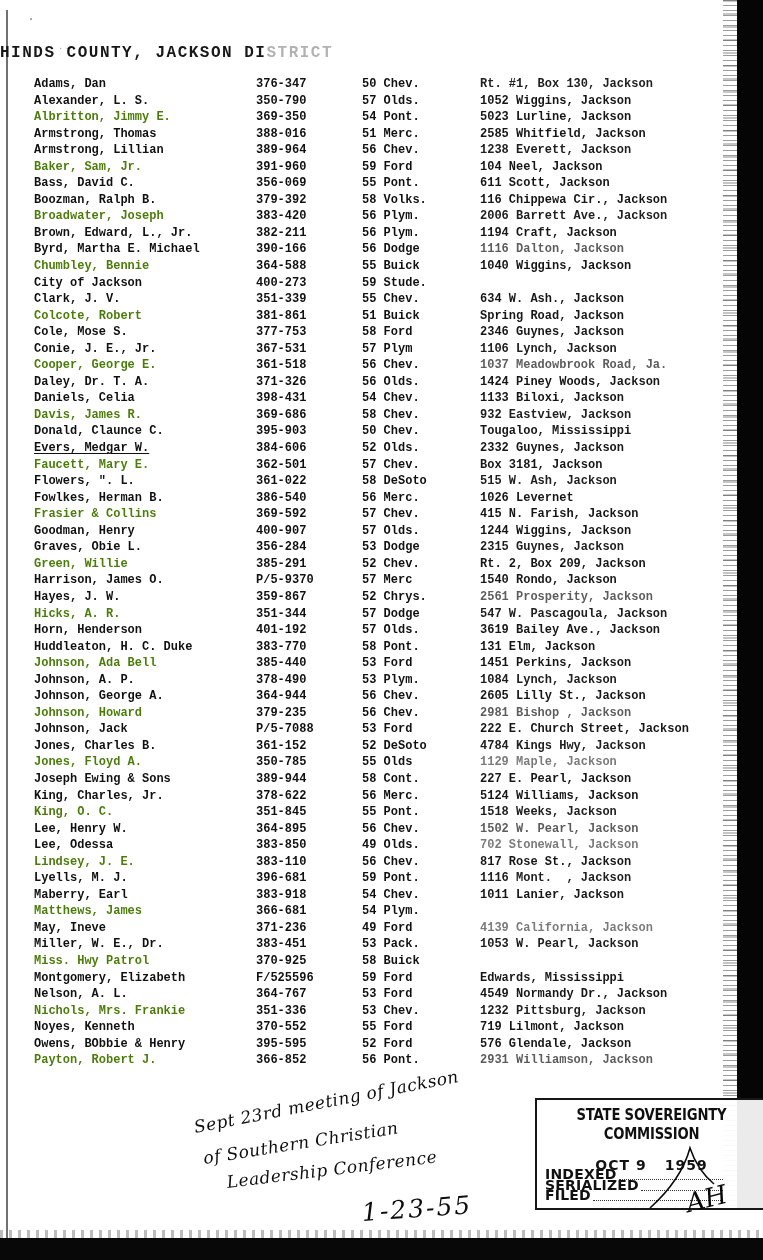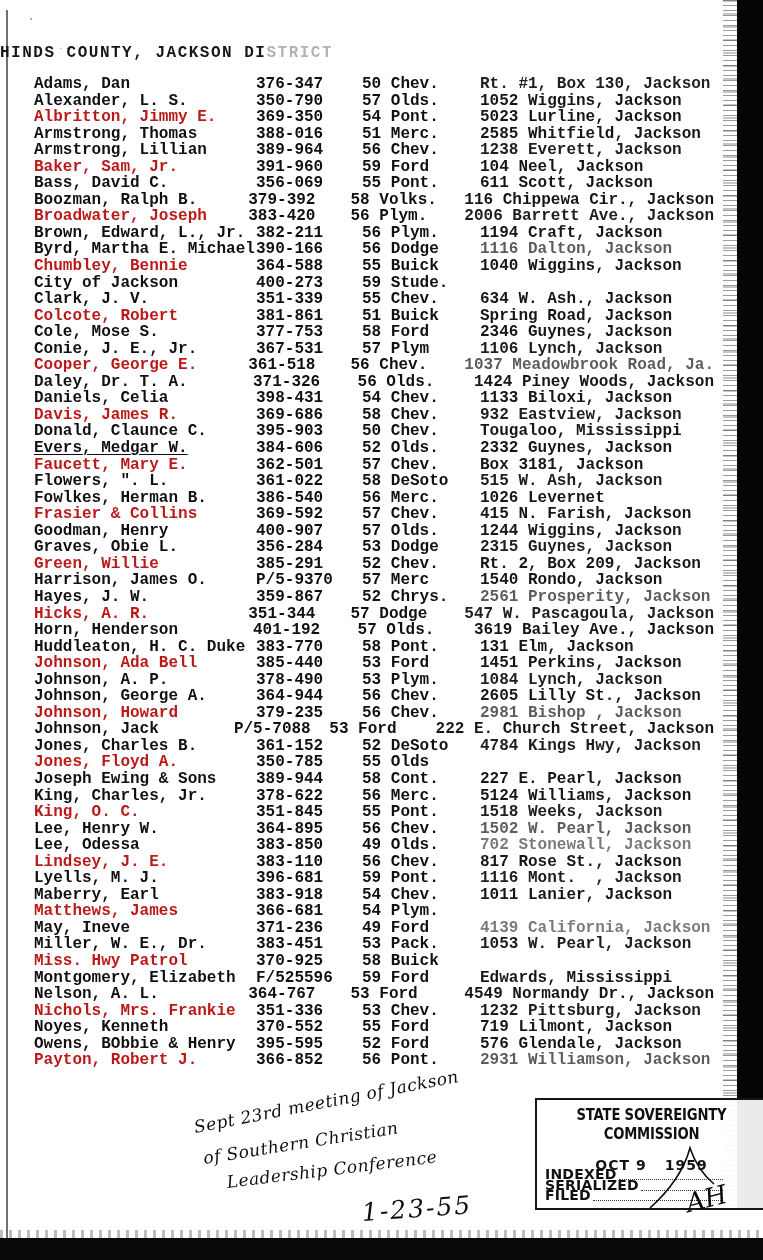--- a/index.html
+++ b/index.html
@@ -100,38 +100,38 @@
   .roster {
     position: absolute;
     left: 34px;
     top: 76px;
     width: 680px;
   }
   .row {
     display: flex;
     height: 16.55px;
     line-height: 16.55px;
-    font-size: 16px;
+    font-size: 12px;
     color: #141414;
     white-space: pre;
     font-weight: 700;
   }
   .c-name  { width: 222px; }
   .c-phone { width: 106px; }
   .c-veh   { width: 118px; }
   .c-addr  { flex: 1; }
   .row.highlight .c-name {
     text-decoration: underline;
     text-decoration-thickness: 1.4px;
     text-underline-offset: 1.5px;
   }
   
   .c-addr { color: #1a1a1a; }
   .row:nth-child(4n+1) .c-addr { color: #232323; }
-  .row:nth-child(3n) .c-name { color: #b91c1c; }
+  .row:nth-child(3n) .c-name { color: #4d7c0f; }
   .fadeline .c-addr { color: #5d5d5d; }
   .fadeline2 .c-addr { color: #7a7a7a; }
   
   .stamp {
     position: absolute;
     left: 535px;
     top: 1098px;
     width: 233px;
     height: 112px;
     border: 2.5px solid #1a1a1a;
@@ -287,21 +287,21 @@
       <div class="row fadeline"><div class="c-name">Hayes, J. W.</div><div class="c-phone">359-867</div><div class="c-veh">52 Chrys.</div><div class="c-addr">2561 Prosperity, Jackson</div></div>
       <div class="row"><div class="c-name">Hicks, A. R.</div><div class="c-phone">351-344</div><div class="c-veh">57 Dodge</div><div class="c-addr">547 W. Pascagoula, Jackson</div></div>
       <div class="row"><div class="c-name">Horn, Henderson</div><div class="c-phone">401-192</div><div class="c-veh">57 Olds.</div><div class="c-addr">3619 Bailey Ave., Jackson</div></div>
       <div class="row"><div class="c-name">Huddleaton, H. C. Duke</div><div class="c-phone">383-770</div><div class="c-veh">58 Pont.</div><div class="c-addr">131 Elm, Jackson</div></div>
       <div class="row"><div class="c-name">Johnson, Ada Bell</div><div class="c-phone">385-440</div><div class="c-veh">53 Ford</div><div class="c-addr">1451 Perkins, Jackson</div></div>
       <div class="row"><div class="c-name">Johnson, A. P.</div><div class="c-phone">378-490</div><div class="c-veh">53 Plym.</div><div class="c-addr">1084 Lynch, Jackson</div></div>
       <div class="row"><div class="c-name">Johnson, George A.</div><div class="c-phone">364-944</div><div class="c-veh">56 Chev.</div><div class="c-addr">2605 Lilly St., Jackson</div></div>
       <div class="row fadeline"><div class="c-name">Johnson, Howard</div><div class="c-phone">379-235</div><div class="c-veh">56 Chev.</div><div class="c-addr">2981 Bishop , Jackson</div></div>
       <div class="row"><div class="c-name">Johnson, Jack</div><div class="c-phone">P/5-7088</div><div class="c-veh">53 Ford</div><div class="c-addr">222 E. Church Street, Jackson</div></div>
       <div class="row"><div class="c-name">Jones, Charles B.</div><div class="c-phone">361-152</div><div class="c-veh">52 DeSoto</div><div class="c-addr">4784 Kings Hwy, Jackson</div></div>
-      <div class="row fadeline2"><div class="c-name">Jones, Floyd A.</div><div class="c-phone">350-785</div><div class="c-veh">55 Olds</div></div>
+      <div class="row fadeline2"><div class="c-name">Jones, Floyd A.</div><div class="c-phone">350-785</div><div class="c-veh">55 Olds</div><div class="c-addr">1129 Maple, Jackson</div></div>
       <div class="row"><div class="c-name">Joseph Ewing &amp; Sons</div><div class="c-phone">389-944</div><div class="c-veh">58 Cont.</div><div class="c-addr">227 E. Pearl, Jackson</div></div>
       <div class="row"><div class="c-name">King, Charles, Jr.</div><div class="c-phone">378-622</div><div class="c-veh">56 Merc.</div><div class="c-addr">5124 Williams, Jackson</div></div>
       <div class="row"><div class="c-name">King, O. C.</div><div class="c-phone">351-845</div><div class="c-veh">55 Pont.</div><div class="c-addr">1518 Weeks, Jackson</div></div>
       <div class="row fadeline"><div class="c-name">Lee, Henry W.</div><div class="c-phone">364-895</div><div class="c-veh">56 Chev.</div><div class="c-addr">1502 W. Pearl, Jackson</div></div>
       <div class="row fadeline2"><div class="c-name">Lee, Odessa</div><div class="c-phone">383-850</div><div class="c-veh">49 Olds.</div><div class="c-addr">702 Stonewall, Jackson</div></div>
       <div class="row"><div class="c-name">Lindsey, J. E.</div><div class="c-phone">383-110</div><div class="c-veh">56 Chev.</div><div class="c-addr">817 Rose St., Jackson</div></div>
       <div class="row"><div class="c-name">Lyells, M. J.</div><div class="c-phone">396-681</div><div class="c-veh">59 Pont.</div><div class="c-addr">1116 Mont.  , Jackson</div></div>
       <div class="row"><div class="c-name">Maberry, Earl</div><div class="c-phone">383-918</div><div class="c-veh">54 Chev.</div><div class="c-addr">1011 Lanier, Jackson</div></div>
       <div class="row"><div class="c-name">Matthews, James</div><div class="c-phone">366-681</div><div class="c-veh">54 Plym.</div></div>
       <div class="row fadeline2"><div class="c-name">May, Ineve</div><div class="c-phone">371-236</div><div class="c-veh">49 Ford</div><div class="c-addr">4139 California, Jackson</div></div>

